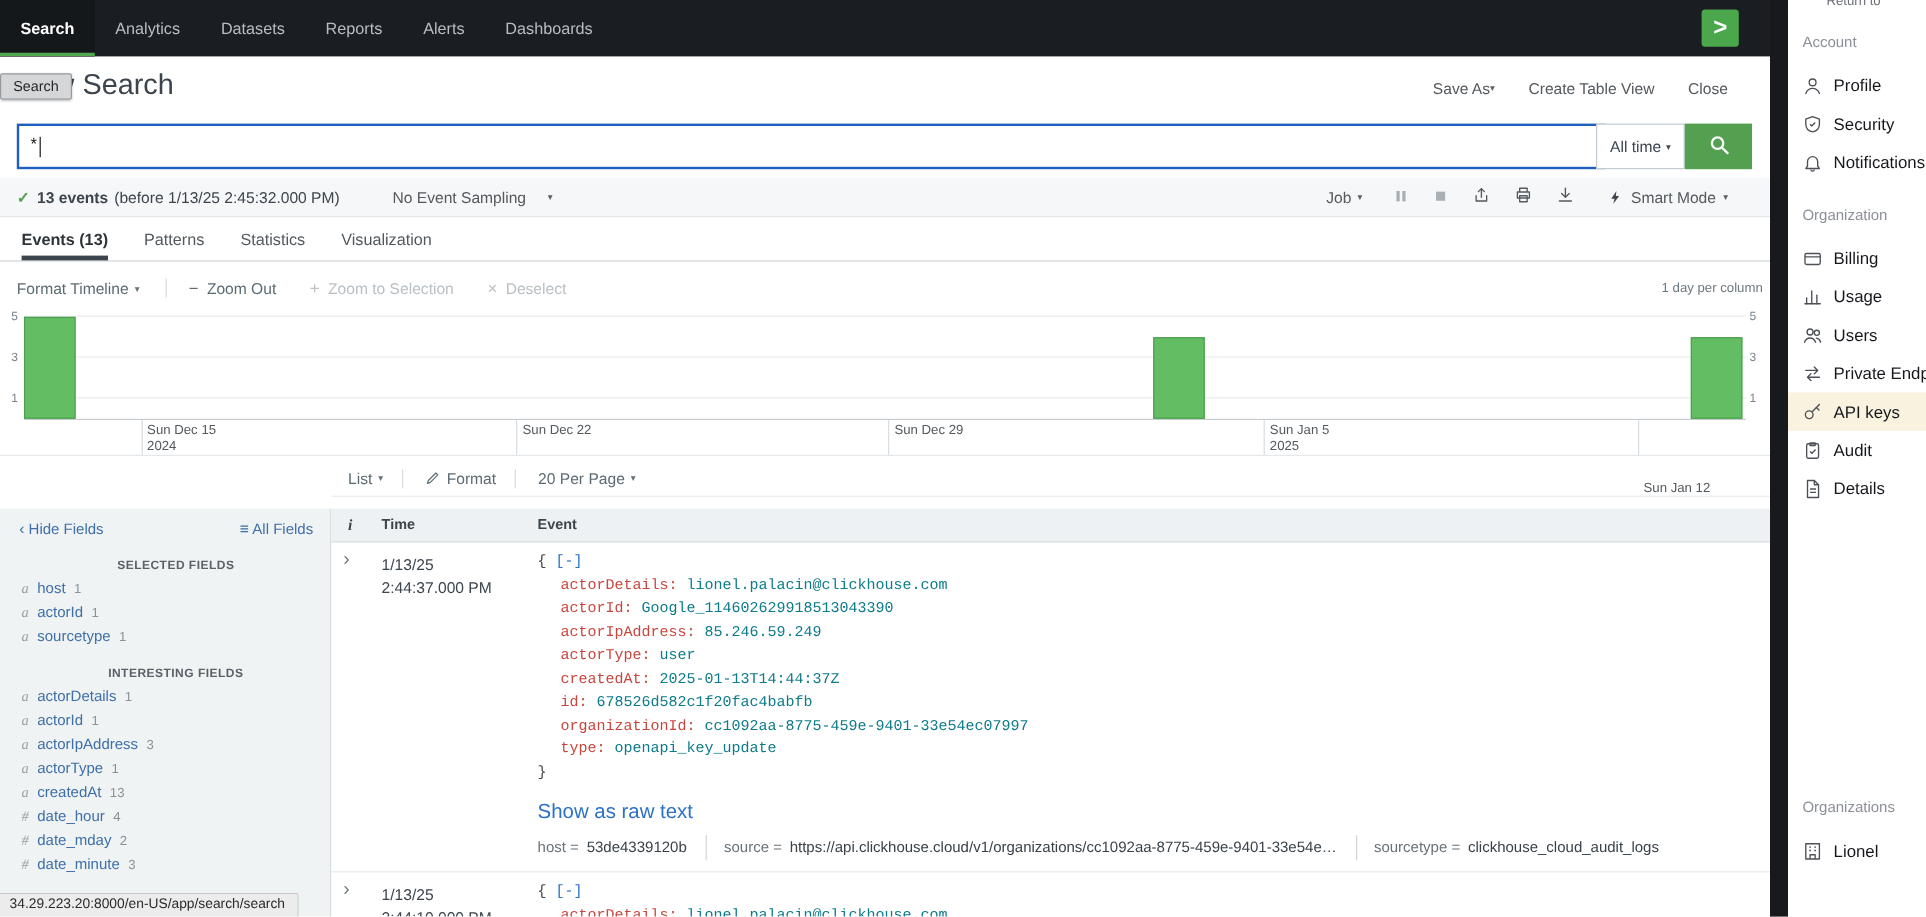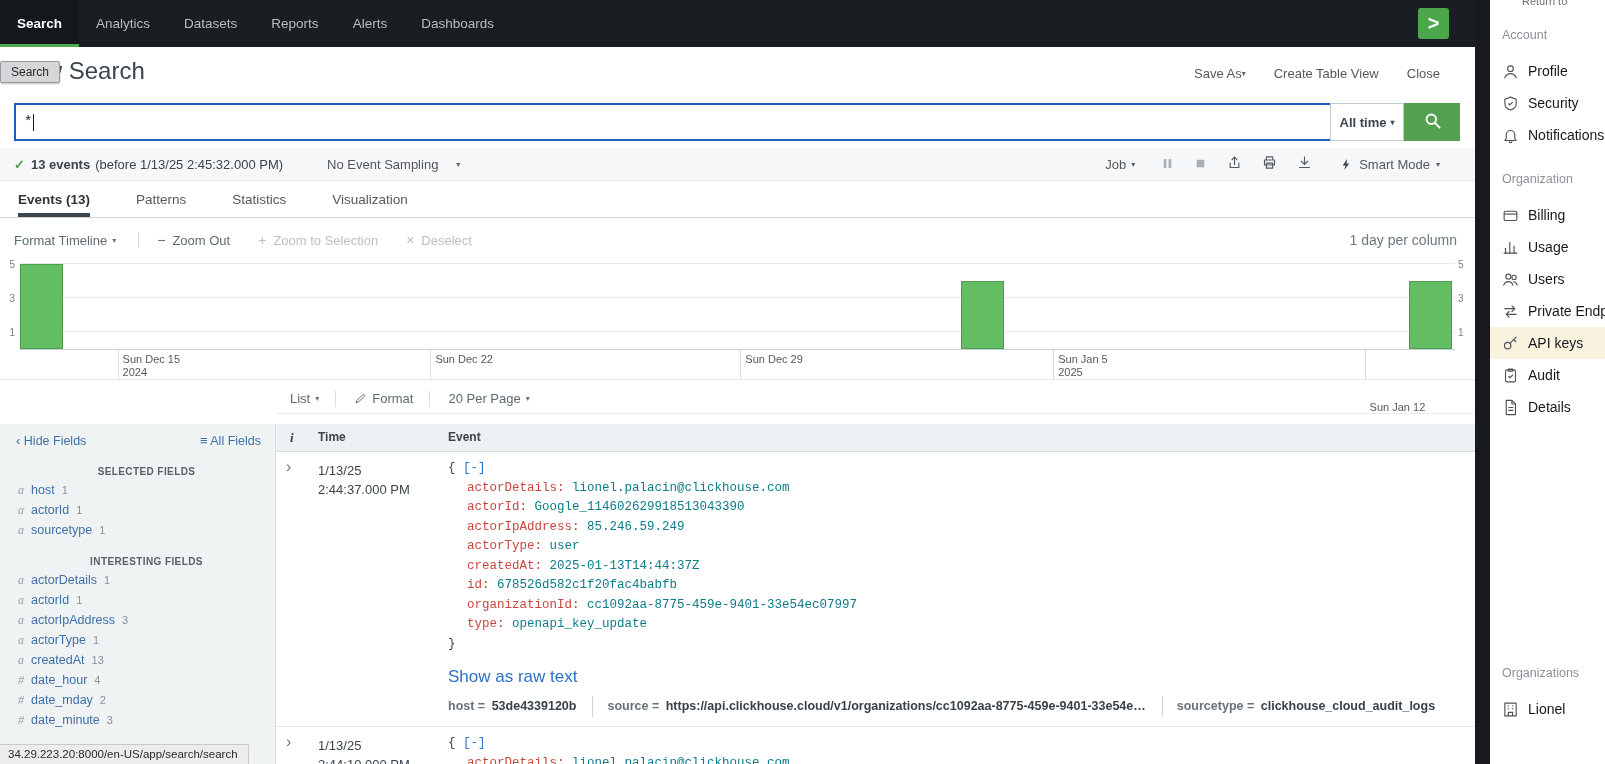--- a/index.html
+++ b/index.html
@@ -21,51 +21,51 @@
     font-size:12px; padding:3px 10px; border-radius:2px; z-index:12; box-shadow:0 1px 2px rgba(0,0,0,.25); }
   .page-actions { position:absolute; right:35px; top:66px; display:flex; gap:28px; font-size:13px; color:#53595e; z-index:5; }
   .page-action { cursor:pointer; white-space:nowrap; }
 
   .search-box { position:absolute; left:14px; top:103px; width:1312px; height:34px; background:#fff;
     border:2px solid #1f5fc0; display:flex; align-items:center; padding-left:8px;
     font-family:"Liberation Mono","DejaVu Sans Mono",monospace; font-size:14px; color:#1a1a1a; cursor:text; }
   .text-caret { width:1px; height:17px; background:#1a1a1a; margin-left:1px; }
   .time-picker { position:absolute; left:1330px; top:103px; width:74px; height:38px; background:#fff;
     border:1px solid #c3cbd1; box-sizing:border-box; display:flex; align-items:center; justify-content:center;
-    gap:4px; font-size:13px; color:#3c444d; cursor:pointer;font-weight:bold; }
+    gap:4px; font-size:13px; color:#3c444d; cursor:pointer; }
   .search-btn { position:absolute; left:1404px; top:103px; width:56px; height:38px; background:#53a051; border:none;
     display:flex; align-items:center; justify-content:center; cursor:pointer; }
 
   .status-row { position:absolute; left:0; top:148px; width:100%; height:32px; background:#f6f7f8;
     border-bottom:1px solid #e3e7ea; display:flex; align-items:center; font-size:13px; }
   .check { color:#53a051; font-weight:bold; margin:0 6px 0 14px; }
   .evcount { font-weight:bold; color:#3c444d; margin-right:5px; }
   .evbefore { color:#3c444d; margin-right:44px; }
   .sampling { color:#53595e; cursor:pointer; display:flex; align-items:center; gap:18px; }
   .job-group { margin-left:auto; margin-right:35px; display:flex; align-items:center; color:#53595e; }
   .job-dd { display:flex; align-items:center; gap:5px; margin-right:26px; cursor:pointer; }
   .jicon { display:inline-flex; margin-right:20px; color:#53595e; cursor:pointer; }
   .jicon.muted { color:#a8afb5; }
   .smart { display:flex; align-items:center; gap:6px; margin-left:8px; cursor:pointer; }
   .bolt { display:inline-flex; color:#3c444d; }
   .dd { display:inline-block; font-size:8px; vertical-align:2px; opacity:.95; }
 
   .tabs-row { position:absolute; left:0; top:186px; width:100%; height:32px; box-sizing:border-box;
-    border-bottom:1px solid #cfd5d9; display:flex; padding-left:18px; gap:46px; }
+    border-bottom:1px solid #cfd5d9; display:flex; padding-left:18px; gap:30px; }
   .tab { display:flex; align-items:center; height:100%; box-sizing:border-box; border-bottom:4px solid transparent;
     font-size:13.5px; color:#53595e; cursor:pointer; }
   .tab.active { color:#2f3439; font-weight:bold; border-bottom-color:#3c444d; }
 
   .timeline-bar { position:absolute; left:0; top:224px; width:100%; height:32px; display:flex; align-items:center;
     padding-left:14px; box-sizing:border-box; font-size:13px; color:#5c6b73; }
   .tl-btn { display:flex; align-items:center; gap:5px; margin-right:28px; cursor:pointer; white-space:nowrap; }
   .tl-btn.disabled { color:#b9c0c5; cursor:default; }
   .pre { font-size:14px; margin-right:2px; }
   .vdiv { width:1px; height:16px; background:#d8dde1; margin:0 18px 0 -6px; }
-  .col-scale { margin-left:auto; margin-right:18px; font-size:14px; color:#6b7880; }
+  .col-scale { margin-left:auto; margin-right:6px; font-size:11px; color:#6b7880; }
 
   .chart { position:absolute; left:0; top:258px; width:1475px; height:92px; }
   .chart-baseline { position:absolute; left:20px; right:20px; bottom:0; height:1px; background:#c7cdd1; }
   .gridline { position:absolute; left:20px; right:20px; height:1px; background:#e8ebed; }
   .ylab { position:absolute; font-size:10px; color:#7a838a; }
   .ylab.left { left:0; width:15px; text-align:right; }
   .ylab.right { left:1458px; }
   .bar { position:absolute; bottom:1px; box-sizing:border-box; border:1px solid #4f9e4f; cursor:pointer; }
 
   .xaxis { position:absolute; left:0; top:350px; width:1475px; height:30px; box-sizing:border-box; border-bottom:1px solid #e4e8ea; }
@@ -101,21 +101,21 @@
   .exp { position:absolute; left:10px; top:6px; font-size:16px; color:#6b7880; cursor:pointer; }
   .etime { position:absolute; left:42px; top:9px; font-size:13px; color:#3c444d; line-height:19px; white-space:nowrap; cursor:pointer; }
   .econtent { margin-left:172px; padding:7px 0 9px 0; font-family:"Liberation Mono","DejaVu Sans Mono",monospace;
     font-size:12.5px; line-height:19.5px; color:#444; }
   .jline.indent { padding-left:19px; }
   .jkey { color:#c9463d; }
   .jval { color:#0c7b8a; }
   .jpunc { color:#444; }
   .jlink { color:#2a72c8; cursor:pointer; }
   .rawlink { font-family:"Liberation Sans", sans-serif; font-size:17px; color:#2a72c8; margin-top:13px; cursor:pointer; }
-  .meta { display:flex; margin-top:9px; font-family:"Liberation Sans", sans-serif; font-size:12.5px; color:#67727a; align-items:flex-end;font-weight:bold; }
+  .meta { display:flex; margin-top:9px; font-family:"Liberation Sans", sans-serif; font-size:12.5px; color:#67727a; align-items:flex-end; }
   .meta-item { padding:1px 16px 1px 14px; border-left:1px solid #cfd5d9; cursor:pointer; white-space:nowrap;
     overflow:hidden; text-overflow:ellipsis; max-width:560px; }
   .meta-item:first-child { border-left:none; padding-left:0; }
   .meta-val { color:#39424a; margin-left:3px; }
 
   .status-url { position:absolute; left:0; bottom:0; background:#ececec; border:1px solid #c9c9c9; border-left:none;
     border-bottom:none; border-top-right-radius:2px; font-size:11.5px; color:#2a2a2a; padding:3px 10px 4px 8px; z-index:30; }
 
   
   .gap-strip { position:absolute; left:1475px; top:0; width:15px; height:764px; background:#17191d; }

